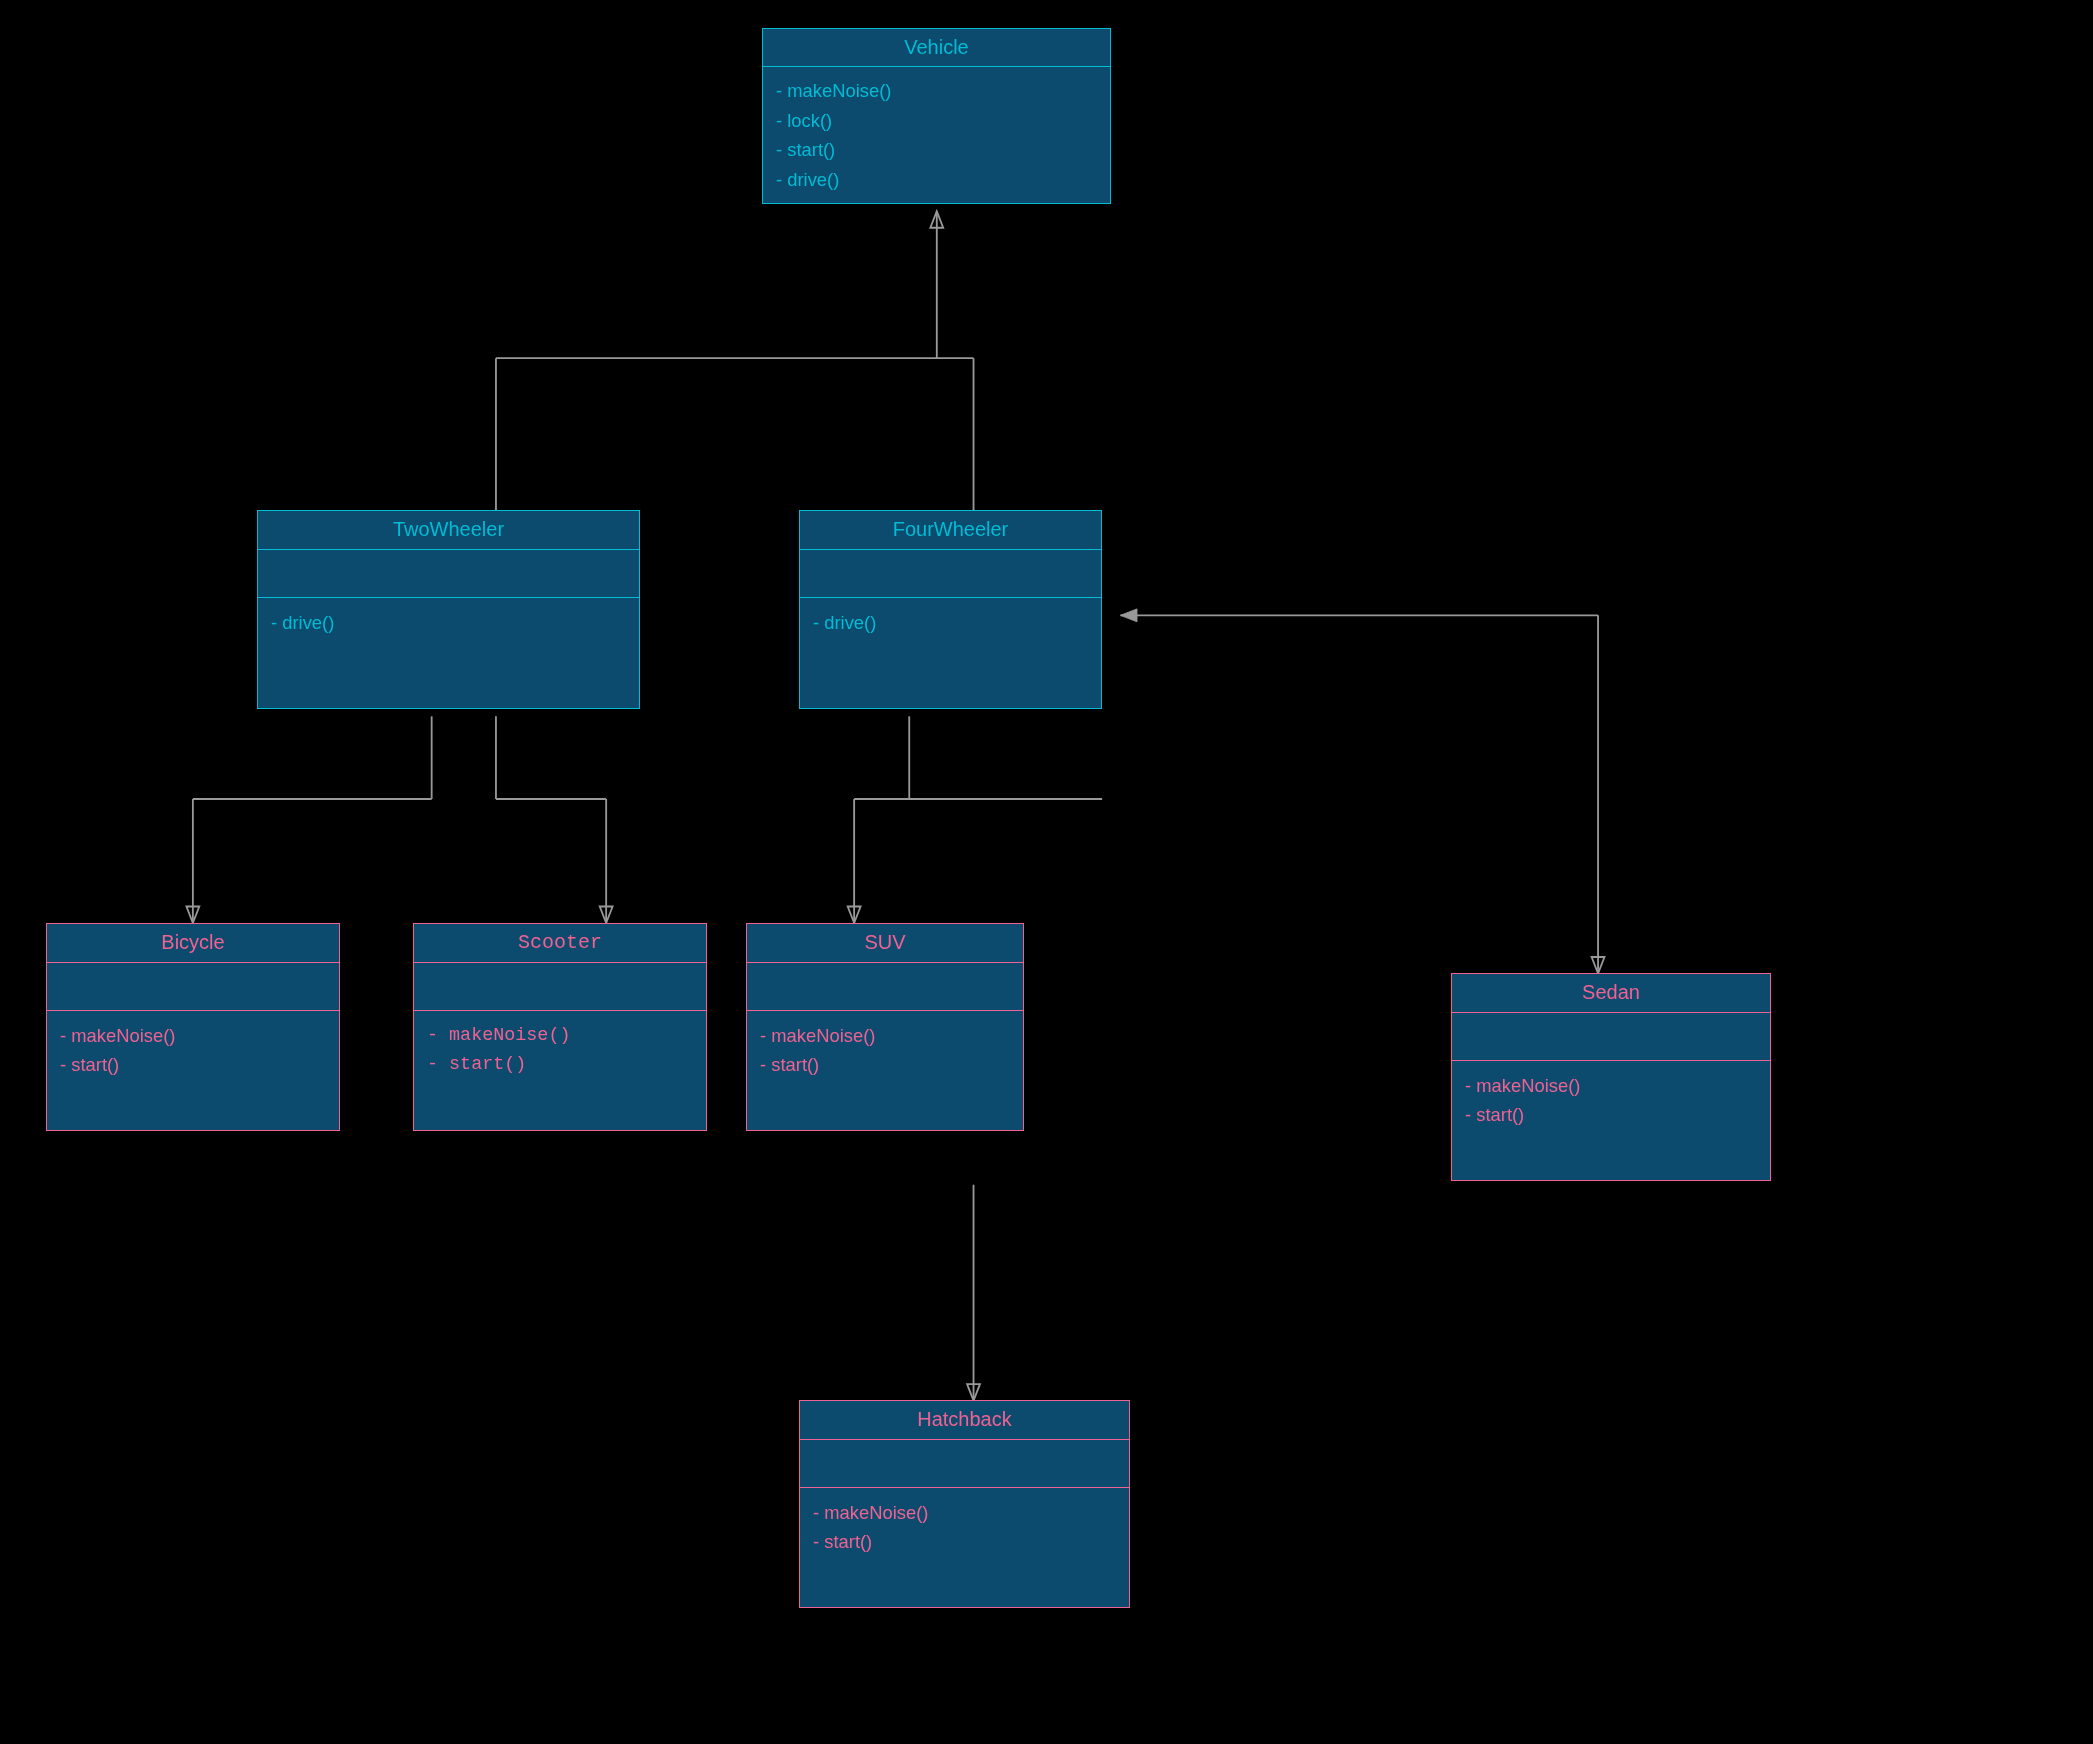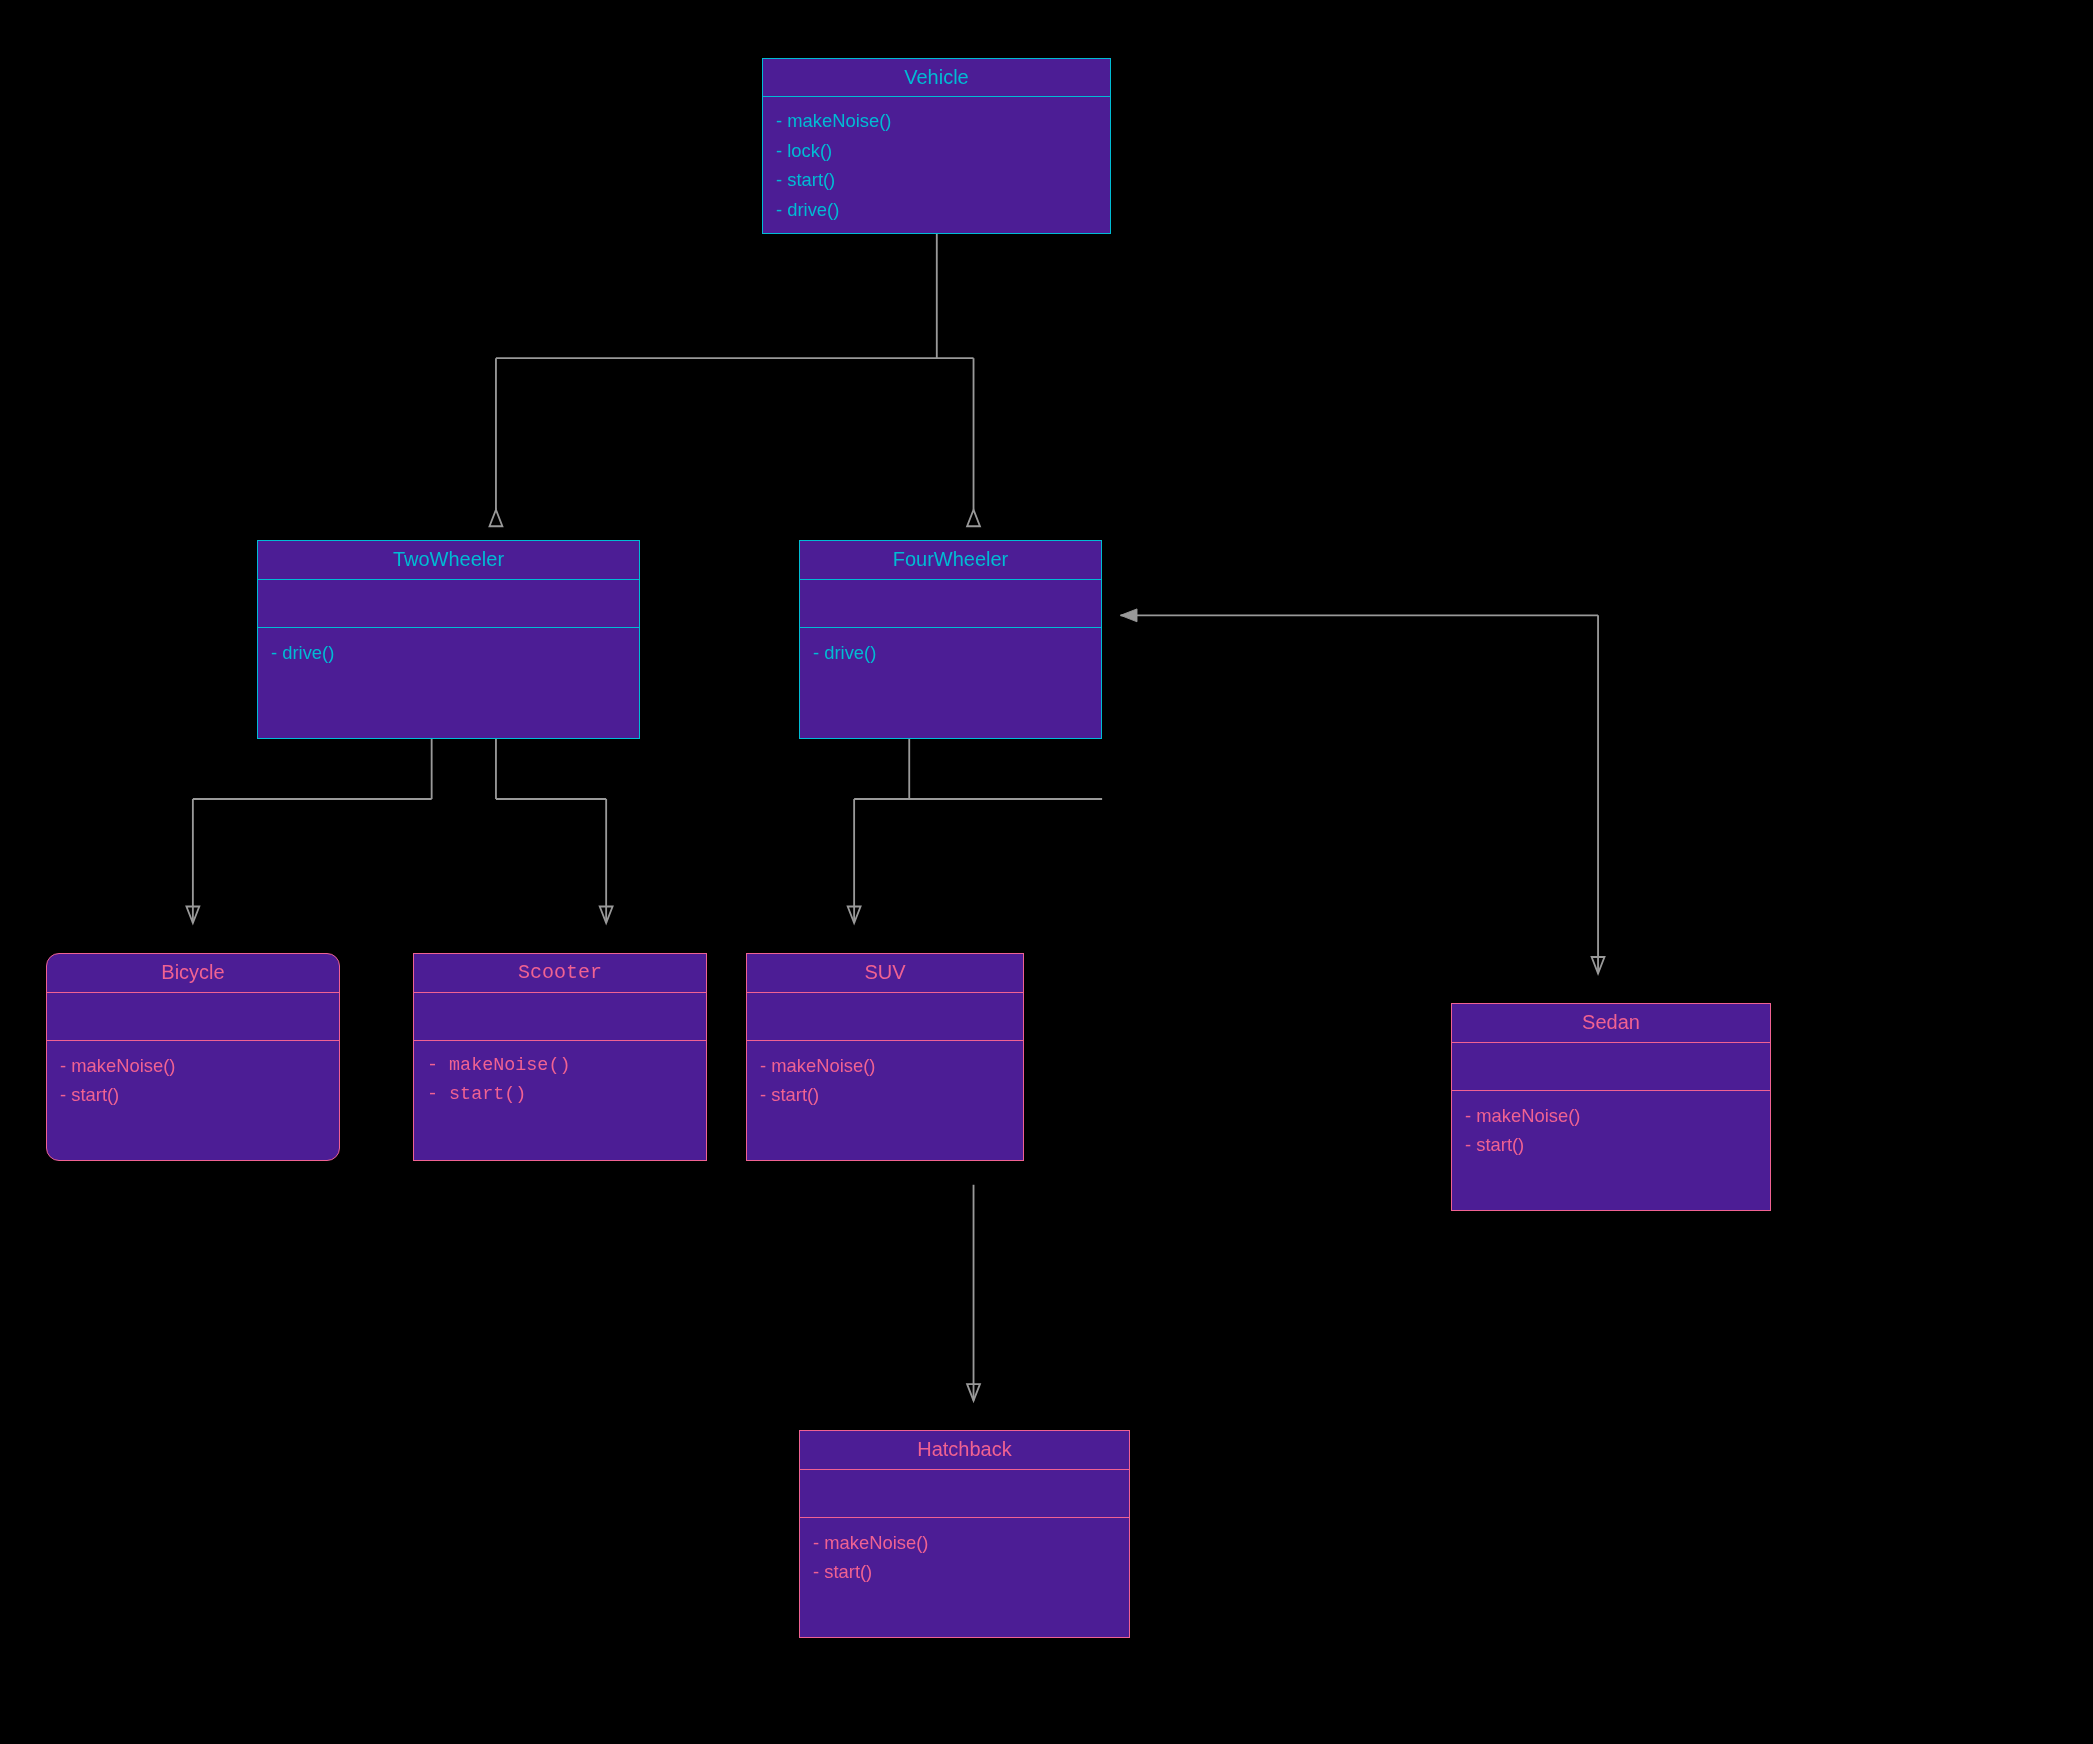--- a/index.html
+++ b/index.html
@@ -7,23 +7,22 @@
       background: #000;
       width: 2094px;
       height: 1745px;
       position: relative;
       overflow: hidden;
       font-family: Arial, sans-serif;
     }
 
     .uml-class {
       position: absolute;
-      background: #4c1d95;
+      background: #0c4a6e;
       border: 1.8px solid;
-      margin-top: 30px;
     }
 
     .uml-class.cyan {
       border-color: #00bcd4;
     }
 
     .uml-class.pink {
       border-color: #f06292;
     }
 
@@ -146,21 +145,21 @@
 </div>
 
 <div class="uml-class cyan" style="left: 799px; top: 510px; width: 303px;">
   <div class="class-header">FourWheeler</div>
   <div class="class-section" style="min-height: 18.4px;">&nbsp;</div>
   <div class="class-section" style="min-height: 110px;">
     <div>- drive()</div>
   </div>
 </div>
 
-<div class="uml-class pink" style="left: 46px; top: 923px; width: 294px; border-radius: 13px;">
+<div class="uml-class pink" style="left: 46px; top: 923px; width: 294px;">
   <div class="class-header">Bicycle</div>
   <div class="class-section" style="min-height: 18.4px;">&nbsp;</div>
   <div class="class-section" style="min-height: 119px;">
     <div>- makeNoise()</div>
     <div>- start()</div>
   </div>
 </div>
 
 <div class="uml-class pink" style="left: 413px; top: 923px; width: 294px; font-family: Liberation Mono, monospace;">
   <div class="class-header">Scooter</div>

